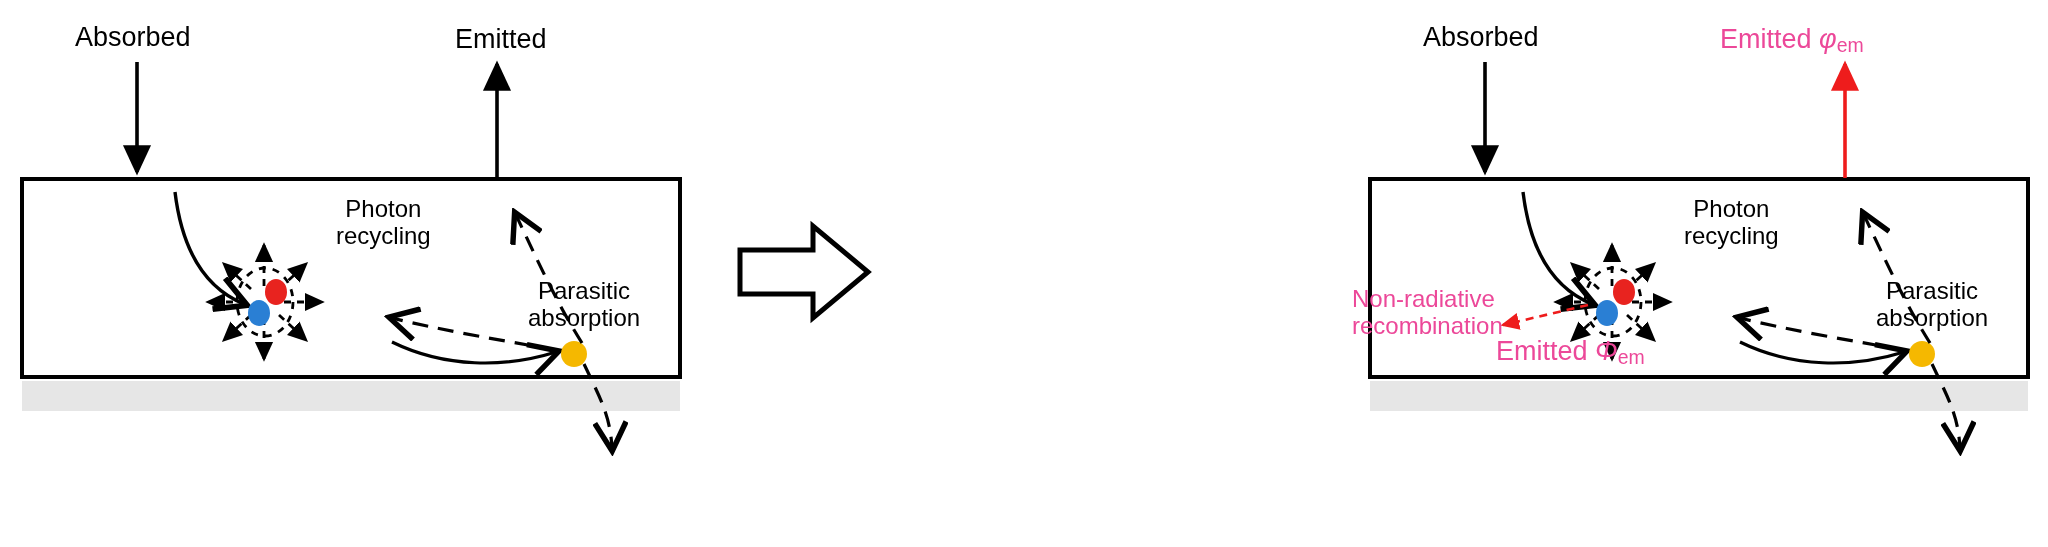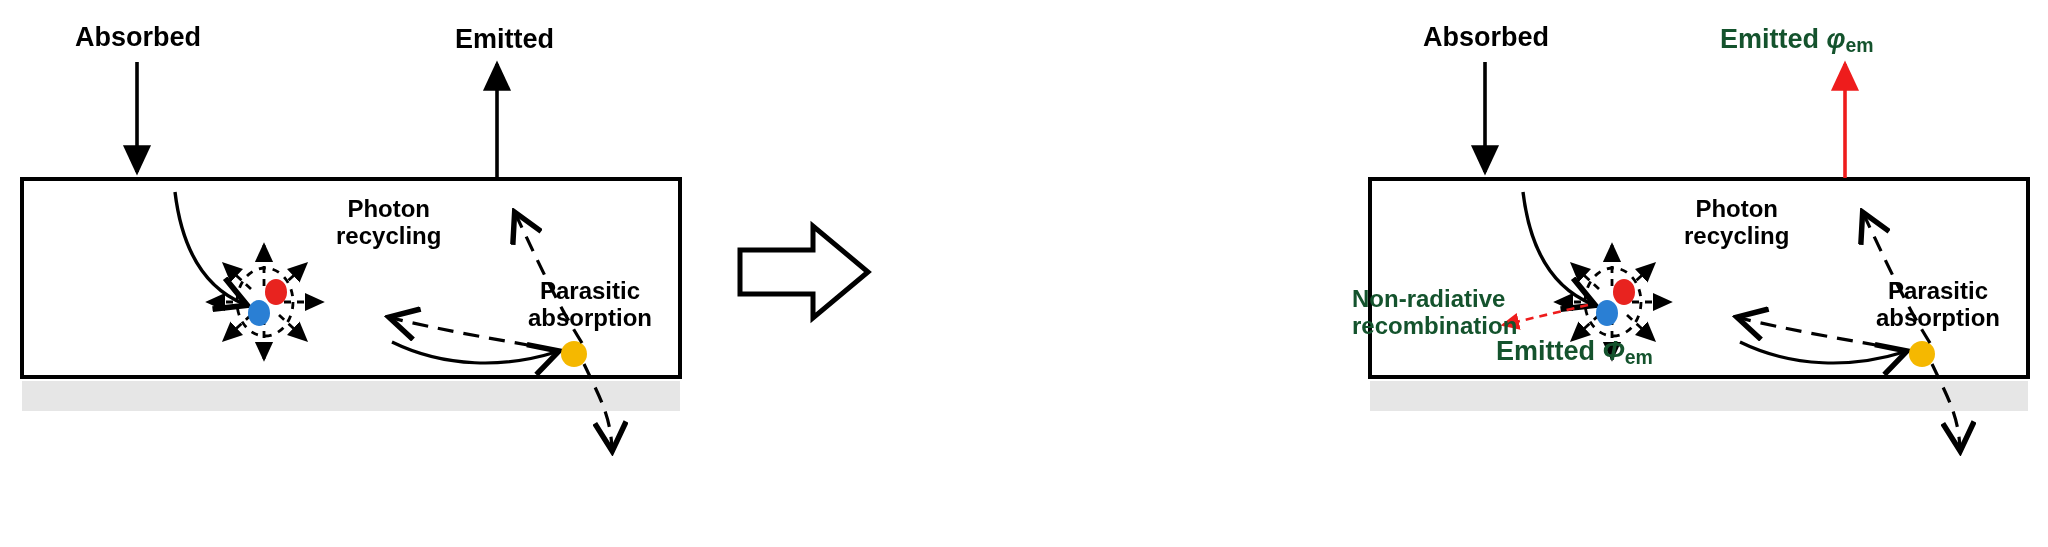--- a/index.html
+++ b/index.html
@@ -1,20 +1,20 @@
 <!DOCTYPE html>
 <html><head>
 <meta charset="utf-8">
 <style>
   html,body{margin:0;padding:0;background:#ffffff;}
   body{width:2048px;height:547px;font-family:"Liberation Sans",sans-serif;overflow:hidden;}
   #stage{position:relative;width:2048px;height:547px;background:#fff;}
   .panel{position:absolute;top:0;height:547px;}
-  .lbl{position:absolute;font-weight:bold;color:#000;line-height:1.12;white-space:nowrap;}
-  .lbl.red{color:#14532d;}
+  .lbl{position:absolute;font-weight:normal;color:#000;line-height:1.12;white-space:nowrap;}
+  .lbl.red{color:#ec4899;}
   .lbl.ctr{text-align:center;}
   svg{position:absolute;left:0;top:0;overflow:visible;}
   .sub{font-size:0.72em;vertical-align:-0.22em;}
   .ital{font-style:italic;}
 </style>
 </head>
 <body>
 
 <div id="stage">
 

